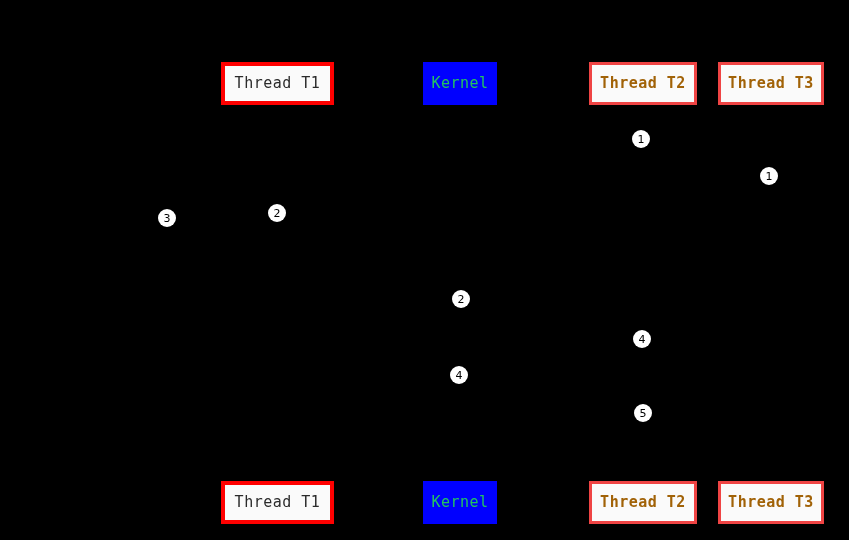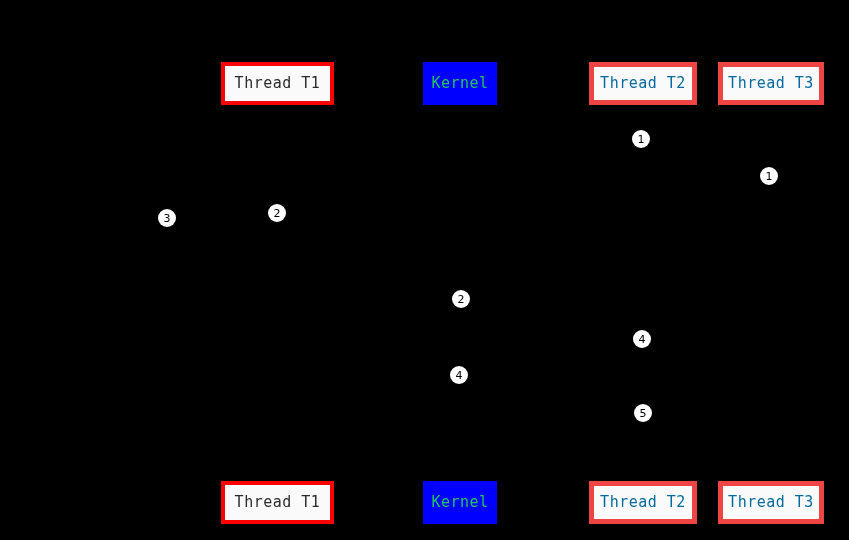--- a/index.html
+++ b/index.html
@@ -39,22 +39,23 @@
     white-space: nowrap;
     line-height: 1;
   }
   .participant.style-red {
     background: #fafafa;
     border: 4px solid #ff0000;
     color: #2b2b2b;
   }
   .participant.style-blue-outline {
     background: #fafafa;
-    border: 5px solid #ef4444;
-    color: #0369a1;
+    border: 3px solid #ef4444;
+    color: #a16207;
+    font-weight: bold;
   }
   .participant.style-blue-fill {
     background: #0000ff;
     border: 0;
     color: #22c55e;
   }
   
   .badge {
     position: absolute;
     width: 18px;

